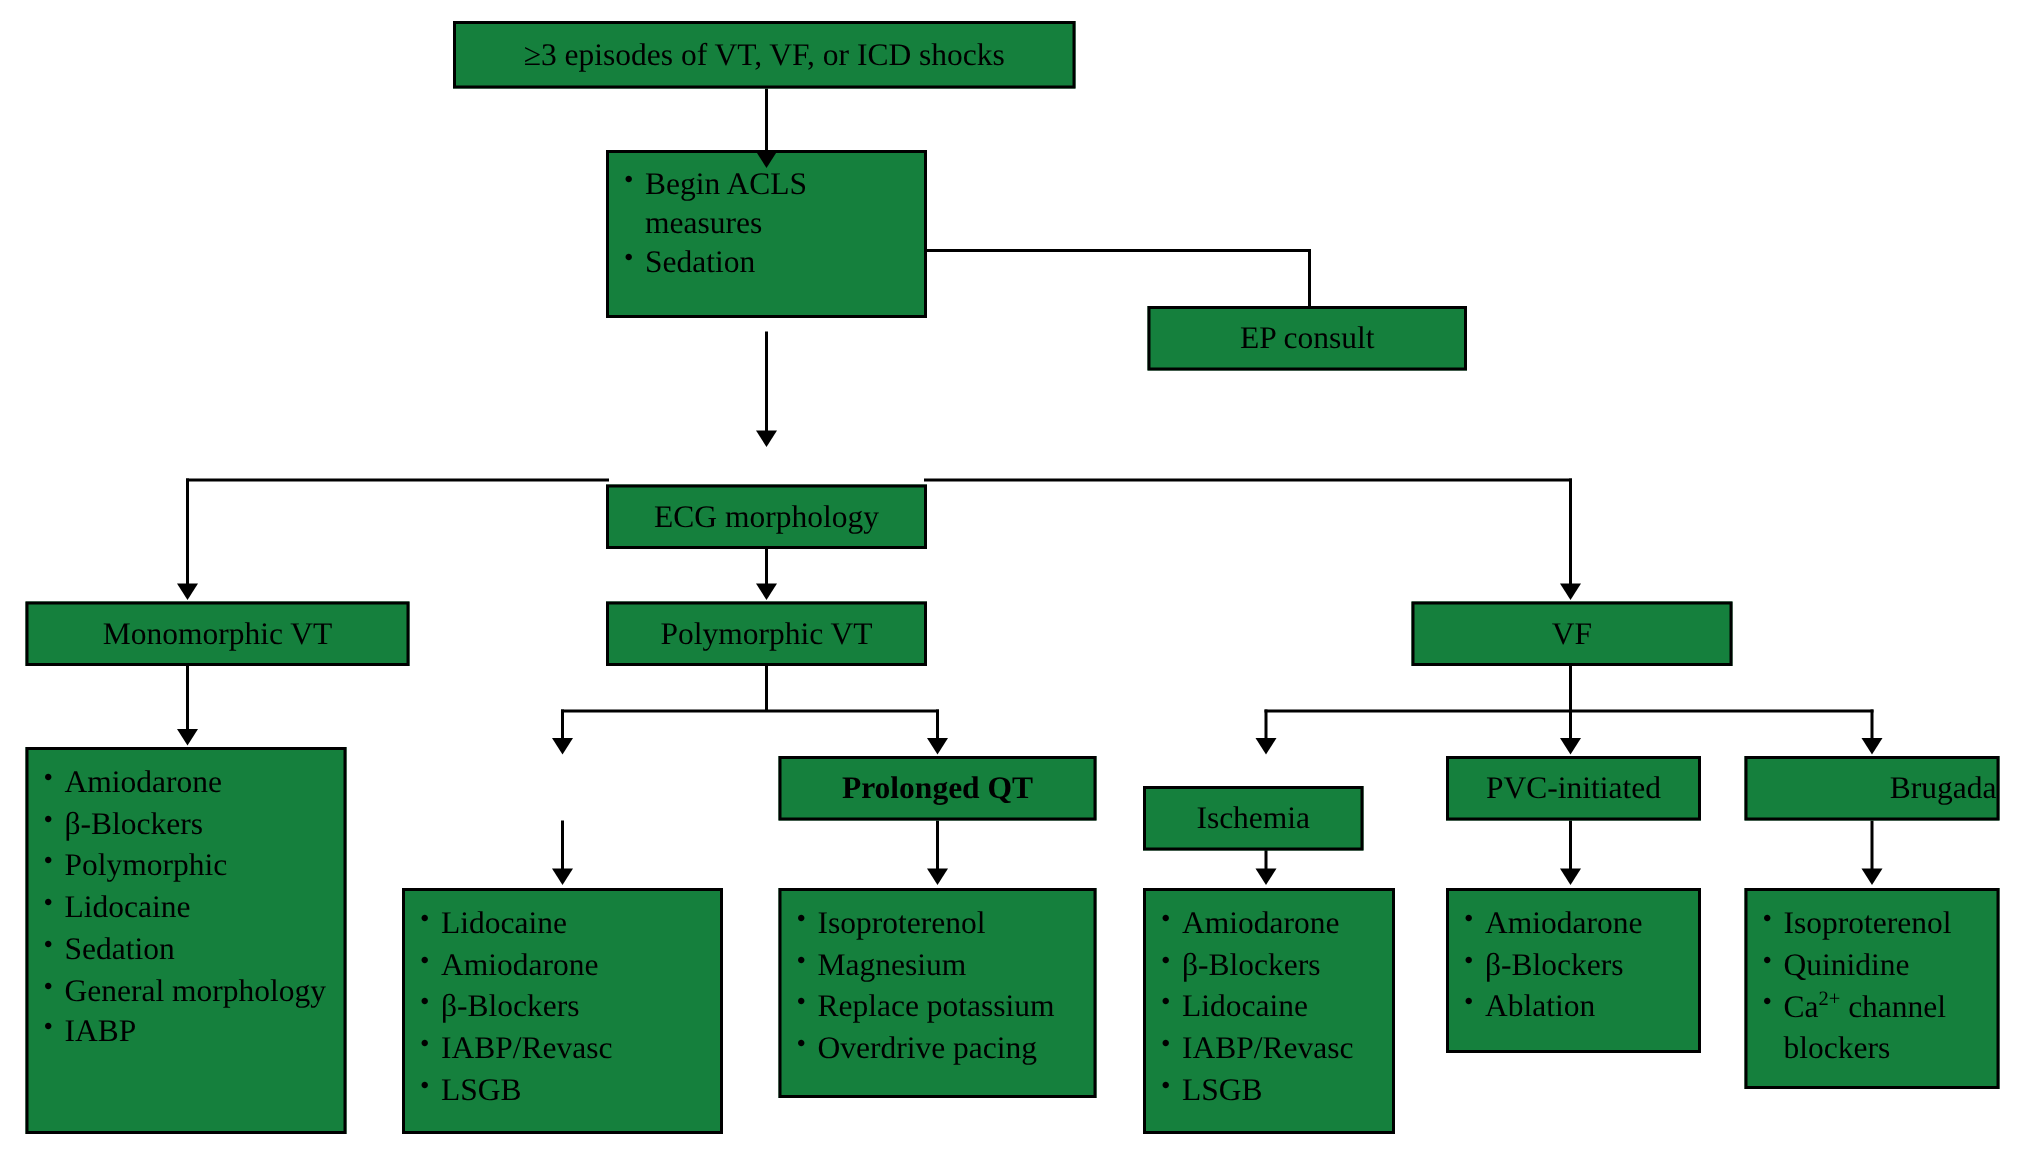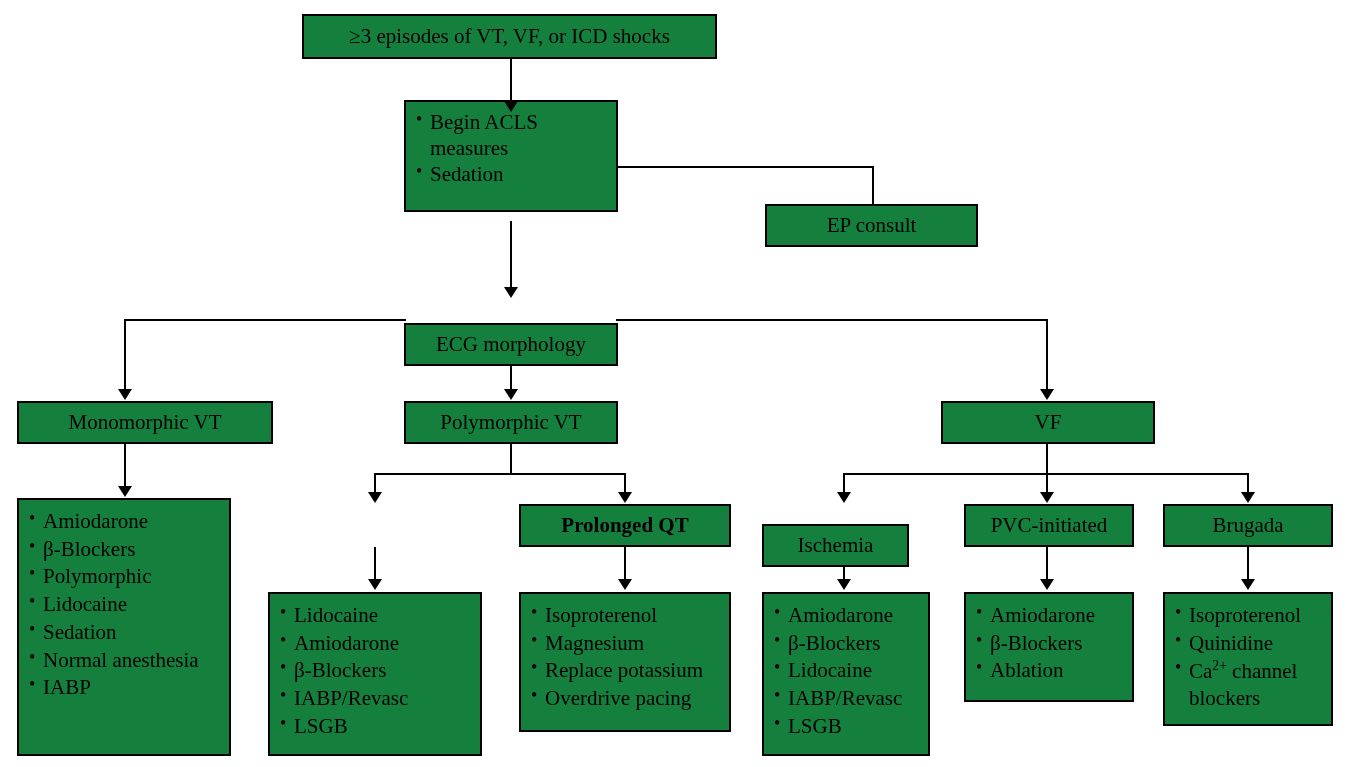--- a/index.html
+++ b/index.html
@@ -121,32 +121,32 @@
   </div>
 
   <div class="node center" style="left:762px; top:524px; width:147px; height:43px;">
     <span class="label">Ischemia</span>
   </div>
 
   <div class="node center" style="left:964px; top:504px; width:170px; height:43px;">
     <span class="label">PVC-initiated</span>
   </div>
 
-  <div class="node center" style="left:1163px; top:504px; width:170px; height:43px;">
+  <div class="node center" style="left:1163px; top:504px; width:170px; height:43px;justify-content:flex-end;">
     <span class="label">Brugada</span>
   </div>
 
   <div class="node listbox" style="left:17px; top:498px; width:214px; height:258px;">
     <ul>
       <li>Amiodarone</li>
       <li>β-Blockers</li>
       <li>Polymorphic</li>
       <li>Lidocaine</li>
       <li>Sedation</li>
-      <li>Normal anesthesia</li>
+      <li>General morphology</li>
       <li>IABP</li>
     </ul>
   </div>
 
   <div class="node listbox" style="left:268px; top:592px; width:214px; height:164px;">
     <ul>
       <li>Lidocaine</li>
       <li>Amiodarone</li>
       <li>β-Blockers</li>
       <li>IABP/Revasc</li>

